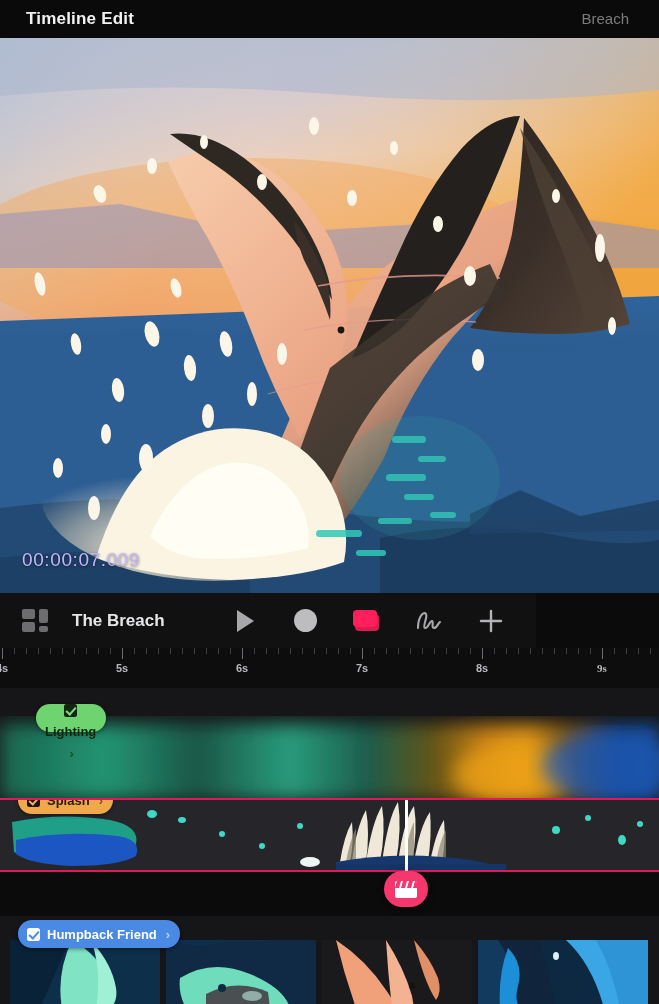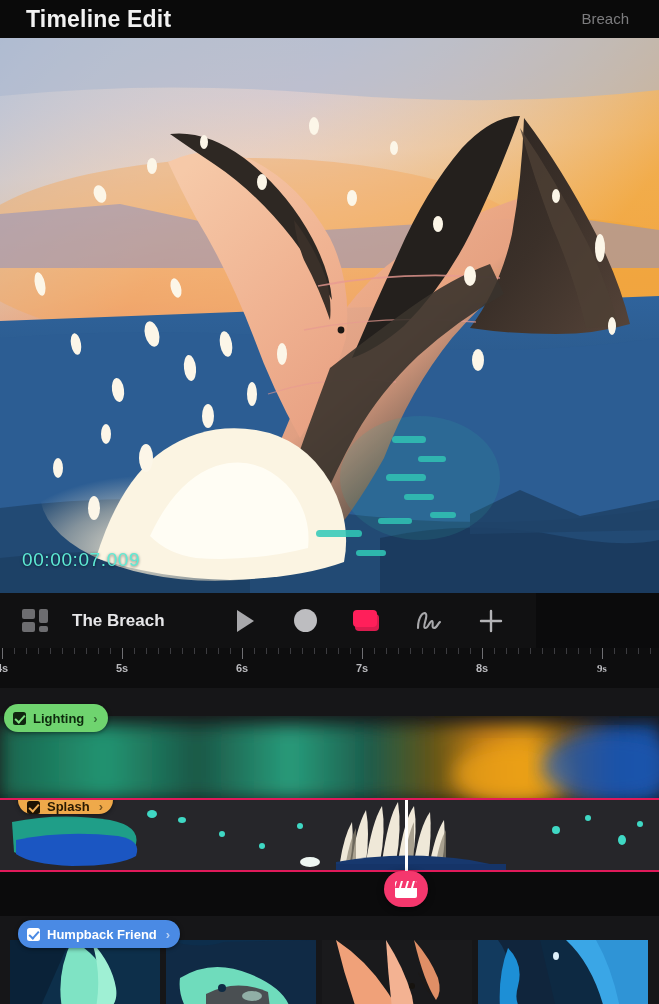--- a/index.html
+++ b/index.html
@@ -10,42 +10,42 @@
     overflow:hidden;
   }
   .app { position:relative; width:659px; height:1004px; background:#0b0b0c; }
 
   
   .navbar {
     position:absolute; left:0; top:0; width:659px; height:38px;
     background:#0a0a0a; display:flex; align-items:center;
   }
   .nav-title {
-    margin-left:26px; color:#f2f2f2; font-size:23px; font-weight:700;
+    margin-left:26px; color:#f2f2f2; font-size:17px; font-weight:700;
     letter-spacing:.2px;
   }
   .nav-right { margin-left:auto; display:flex; align-items:center; gap:0; padding-right:10px; }
   .nav-btn {
     color:#7c7c7e; font-size:15px; font-weight:400; padding:0 20px;
     line-height:38px; cursor:pointer;
   }
   .done-pill {
     background:#1c1c1e; color:#ffffff; font-size:16px; font-weight:700;
     border-radius:17px; padding:0 22px; height:32px; line-height:32px;
     margin-left:6px; cursor:pointer;
   }
 
   
   .preview {
     position:absolute; left:0; top:38px; width:659px; height:555px;
     overflow:hidden; background:#2d5f96;
   }
   .preview svg { display:block; width:659px; height:555px; }
   .timecode {
-    position:absolute; left:22px; bottom:22px; color:#5eead4;
+    position:absolute; left:22px; bottom:22px; color:#c4b5fd;
     font-size:19px; letter-spacing:.6px; font-weight:400;
     text-shadow:0 1px 3px rgba(0,0,0,.55);
   }
 
   
   .clipbar {
     position:absolute; left:0; top:593px; width:536px; height:55px;
     background:#111112; display:flex; align-items:center;
   }
   .grid-icon { margin-left:22px; width:30px; height:24px; position:relative; }
@@ -385,21 +385,21 @@
           <filter id="bl">
               <feGaussianBlur stdDeviation="9"></feGaussianBlur>
             </filter>
         </defs>
         <rect x="0" y="0" width="659" height="112" fill="#161618"></rect>
         <rect x="0" y="36" width="659" height="76" fill="url(#lgA)" filter="url(#bl)" opacity="0.92"></rect>
         <ellipse cx="512" cy="86" rx="58" ry="30" fill="#f2a617" filter="url(#bl)" opacity="0.7"></ellipse>
         <ellipse cx="612" cy="78" rx="70" ry="34" fill="#1c58b4" filter="url(#bl)" opacity="0.75"></ellipse>
       </svg>
     </div>
-    <div class="pill green" style="left:4px; top:16px;">
+    <div class="pill green" style="left:36px; top:16px;flex-direction:column;">
       <span class="chk"></span>
       <span>Lighting</span>
       <span class="chev">›</span>
     </div>
   </div>
 
   <div class="sepline" style="top:798px;"></div>
   <div class="track" style="top:800px; height:72px;">
     <div class="track-body" style="top:0; height:72px; background:#242428;">
       <svg class="fill" viewBox="0 0 659 72" preserveAspectRatio="none">
@@ -433,21 +433,21 @@
         <g fill="#8c8472" opacity="0.7">
           <path d="M346 62 Q350 40 356 28 L356 62 Z"></path>
           <path d="M404 62 Q408 34 414 22 L414 62 Z"></path>
           <path d="M436 62 Q440 40 446 30 L446 62 Z"></path>
         </g>
 
         <path d="M336 62 Q400 50 470 60 L500 66 L336 68 Z" fill="#17386e"></path>
         <rect x="336" y="64" width="170" height="8" fill="#153468"></rect>
       </svg>
     </div>
-    <div class="pill orange" style="left:18px; top:-14px;align-items:flex-end;">
+    <div class="pill orange" style="left:18px; top:-14px;">
       <span class="chk"></span>
       <span>Splash</span>
       <span class="chev">›</span>
     </div>
   </div>
   <div class="sepline" style="top:870px;"></div>
   <div class="playhead" id="playhead" style="top: 800px; height: 72px; left: 405px; background: rgb(255, 255, 255);"></div>
   <div class="ph-btn" id="phbtn" style="top: 871px; left: 384px; background: rgb(245, 55, 109);">
     <div class="slate">
       <i style="left:1px;"></i>

